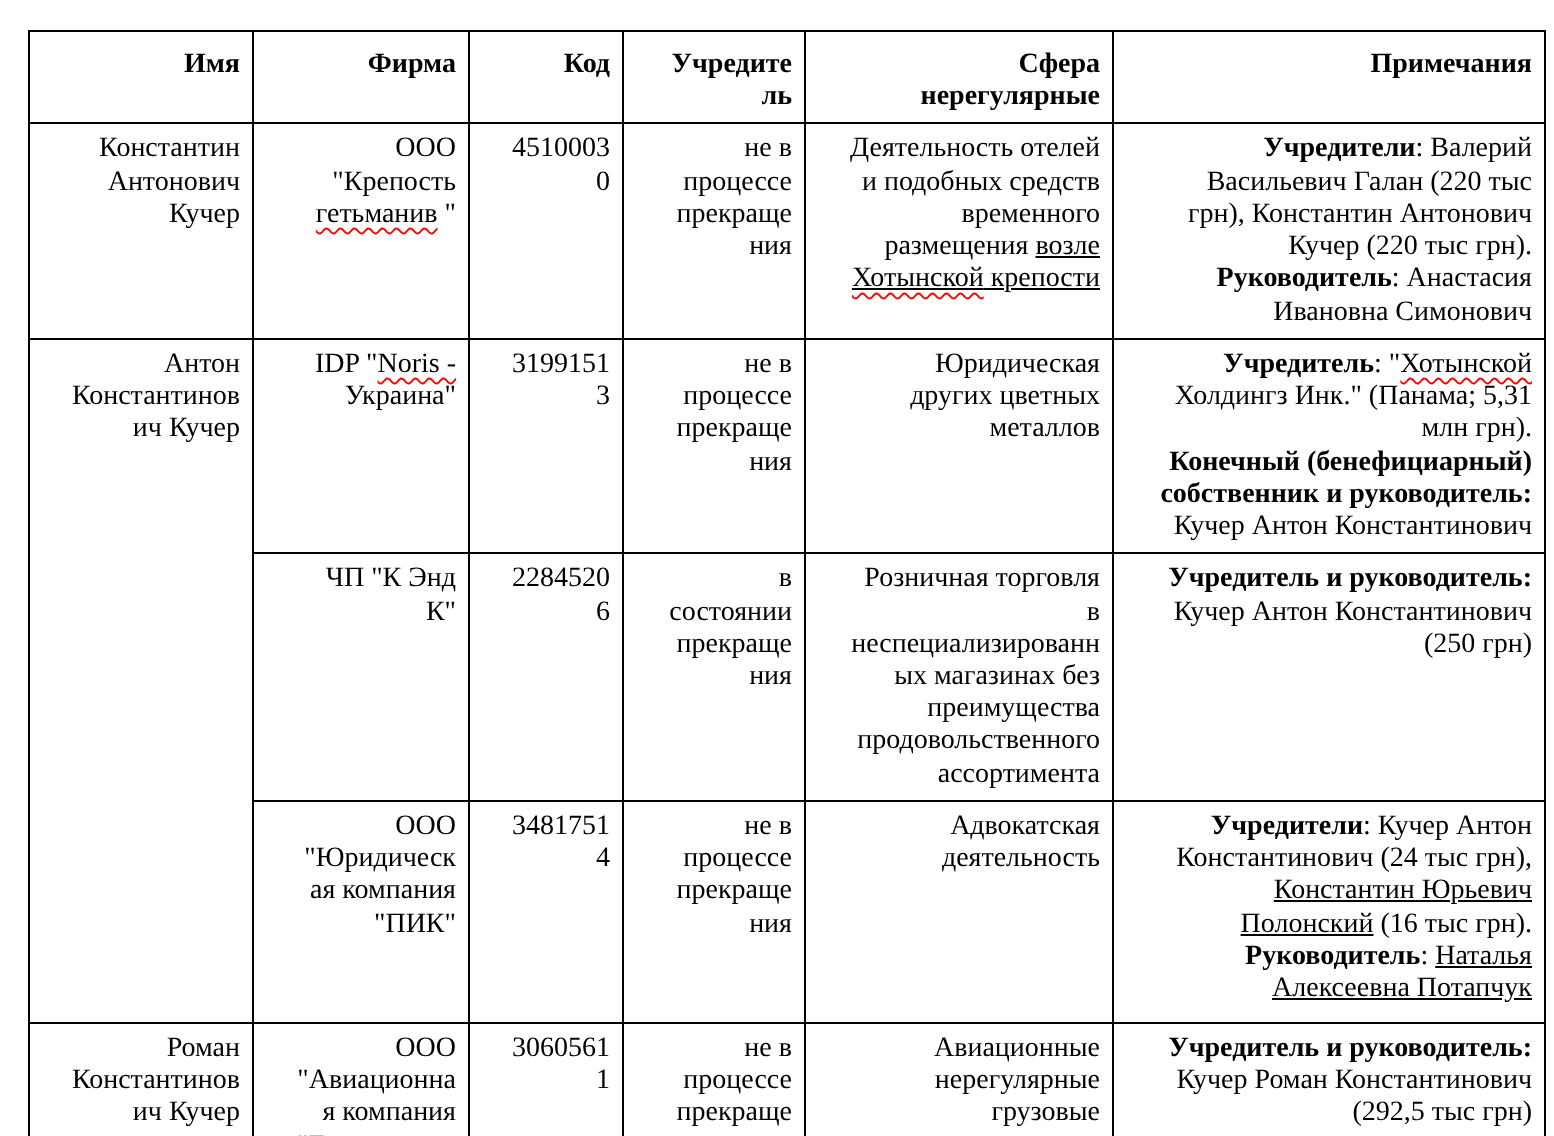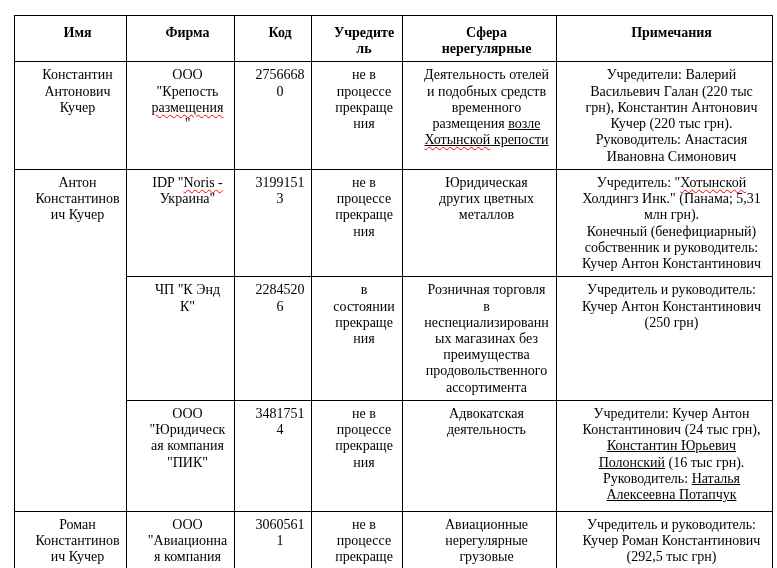--- a/index.html
+++ b/index.html
@@ -10,38 +10,38 @@
   }
   table.doc-table{
     border-collapse:collapse;
     table-layout:fixed;
     width:758px;
     margin:15px 0 0 14px;
   }
   .doc-table th,.doc-table td{
     border:1px solid #000;
     vertical-align:top;
-    text-align:center;
+    text-align:right;
     padding:5px 6px 4px 20px;
     font-size:14px;
     line-height:1.16;
     overflow:hidden;
     word-wrap:break-word;
   }
   .doc-table th{
     font-weight:bold;
     padding-top:9px;
   }
   tr.h-head{height:37px;}
   tr.h-r1{height:96px;}
   tr.h-r2{height:94px;}
   tr.h-r3{height:110px;}
   tr.h-r4{height:111px;}
   tr.h-r5{height:88px;}
-  .b{font-weight:normal;}
+  .b{font-weight:bold;}
   .link{
     color:#000000;
     text-decoration:underline;
     cursor:pointer;
   }
   .wavy{
     text-decoration:underline;
     text-decoration-style:wavy;
     text-decoration-color:#ff0000;
     text-decoration-thickness:1px;
@@ -65,22 +65,22 @@
       <th>Имя</th>
       <th>Фирма</th>
       <th>Код</th>
       <th>Учредитель</th>
       <th>Сфера нерегулярные</th>
       <th>Примечания</th>
     </tr>
 
     <tr class="h-r1">
       <td>Константин Антонович Кучер</td>
-      <td><span>ООО "Крепость </span><span><span class="wavy">размещения</span></span><span> "</span></td>
-      <td>27566680</td>
+      <td><span>ООО "Крепость </span><span><span class="wavy">гетьманив</span></span><span> "</span></td>
+      <td>45100030</td>
       <td>не в процессе прекращения</td>
       <td><span>Деятельность отелей и подобных средств временного размещения </span><span class="link">возле </span><span class="link"><span class="wavy">Хотынской</span></span><span class="link"> крепости</span></td>
       <td><span class="b">Учредители</span><span>: Валерий Васильевич Галан (220 тыс грн), Константин Антонович Кучер (220 тыс грн). </span><br><span class="b">Руководитель</span><span>: Анастасия Ивановна Симонович</span></td>
     </tr>
 
     <tr class="h-r2">
       <td rowspan="3">Антон Константинович Кучер</td>
       <td><span>IDP "</span><span><span class="wavy">Noris -</span></span><span> Украина"</span></td>
       <td>31991513</td>
       <td>не в процессе прекращения</td>

